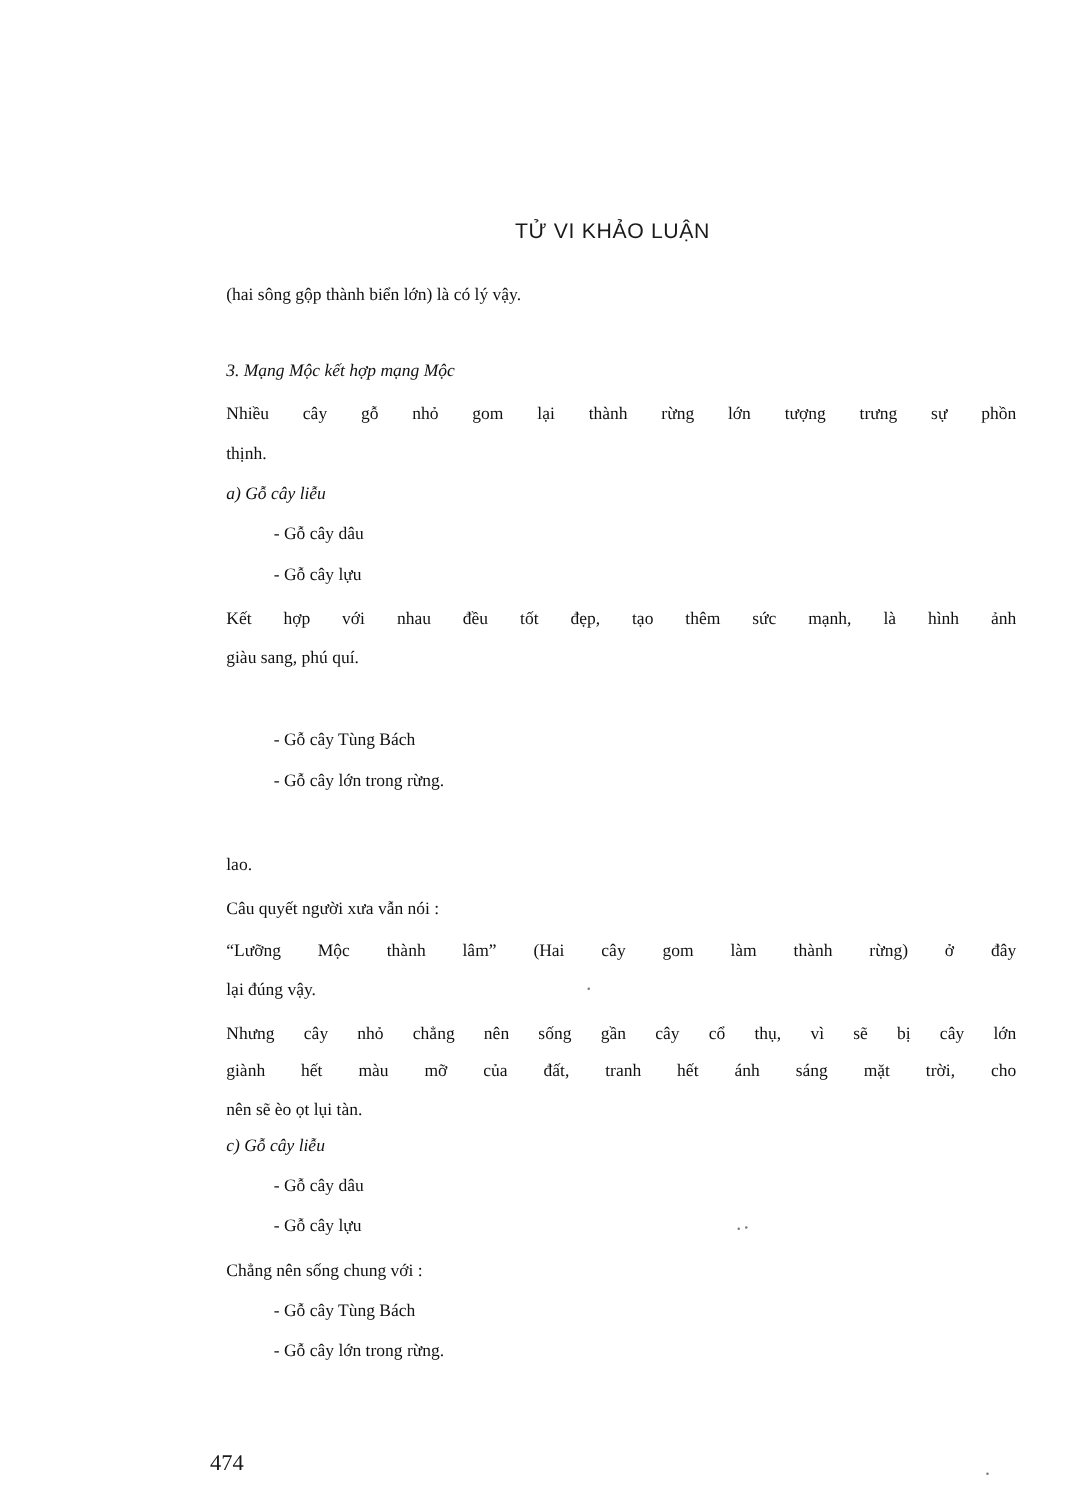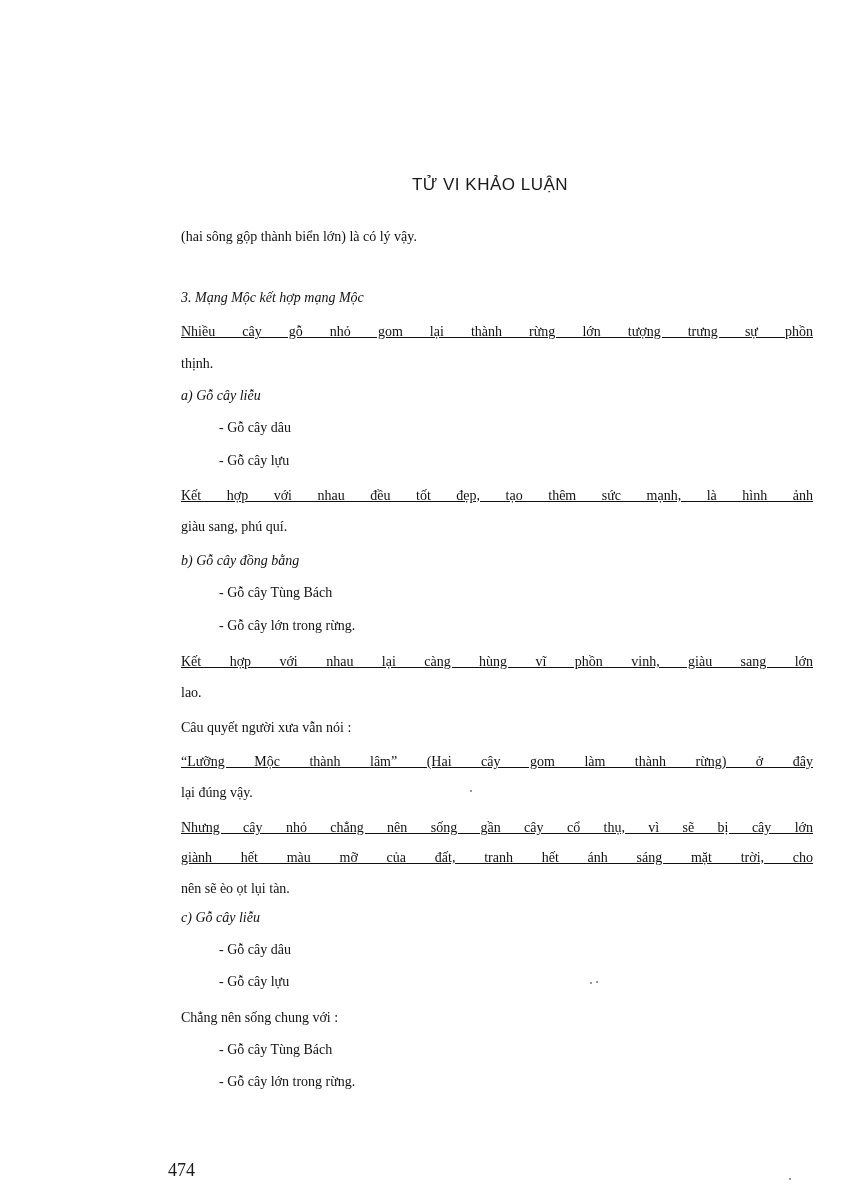--- a/index.html
+++ b/index.html
@@ -38,21 +38,20 @@
       left: 165px;
       width: 632px;
       font-size: 14px;
       line-height: 26px;
       white-space: nowrap;
       margin-left: 16px;
     }
     .line.justify {
       text-align: justify;
       text-align-last: justify;
-      text-decoration: underline;
     }
     .line.italic {
       font-style: italic;
     }
     .line.indent {
       left: 203px;
       width: 590px;
     }
     .page-number {
       position: absolute;
@@ -83,25 +82,23 @@
   <div class="line justify" style="top:319px">Nhiều cây gỗ nhỏ gom lại thành rừng lớn tượng trưng sự phồn</div>
   <div class="line" style="top:351px">thịnh.</div>
 
   <div class="line italic" style="top:383px">a) Gỗ cây liễu</div>
   <div class="line indent" style="top:415px">- Gỗ cây dâu</div>
   <div class="line indent" style="top:448px">- Gỗ cây lựu</div>
 
   <div class="line justify" style="top:483px">Kết hợp với nhau đều tốt đẹp, tạo thêm sức mạnh, là hình ảnh</div>
   <div class="line" style="top:514px">giàu sang, phú quí.</div>
 
-  <div class="line italic" style="top:548px">b) Gỗ cây đồng bằng</div>
   <div class="line indent" style="top:580px">- Gỗ cây Tùng Bách</div>
   <div class="line indent" style="top:613px">- Gỗ cây lớn trong rừng.</div>
 
-  <div class="line justify" style="top:649px">Kết hợp với nhau lại càng hùng vĩ phồn vinh, giàu sang lớn</div>
   <div class="line" style="top:680px">lao.</div>
 
   <div class="line" style="top:715px">Câu quyết người xưa vẫn nói :</div>
   <div class="line justify" style="top:749px">“Lưỡng Mộc thành lâm” (Hai cây gom làm thành rừng) ở đây</div>
   <div class="line" style="top:780px">lại đúng vậy.</div>
 
   <div class="line justify" style="top:815px">Nhưng cây nhỏ chẳng nên sống gần cây cổ thụ, vì sẽ bị cây lớn</div>
   <div class="line justify" style="top:845px">giành hết màu mỡ của đất, tranh hết ánh sáng mặt trời, cho</div>
   <div class="line" style="top:876px">nên sẽ èo ọt lụi tàn.</div>
 

